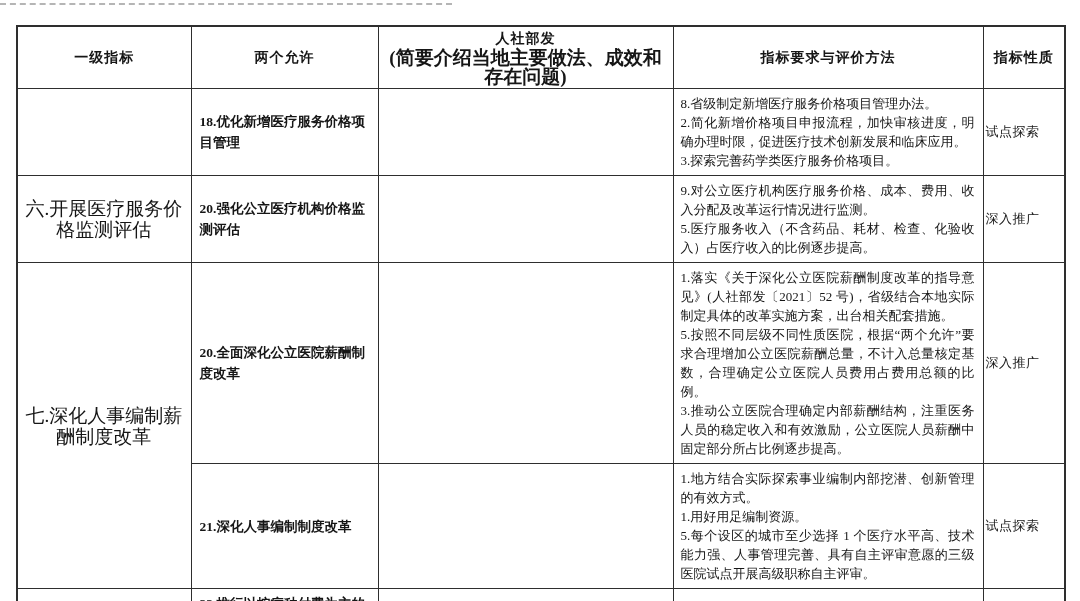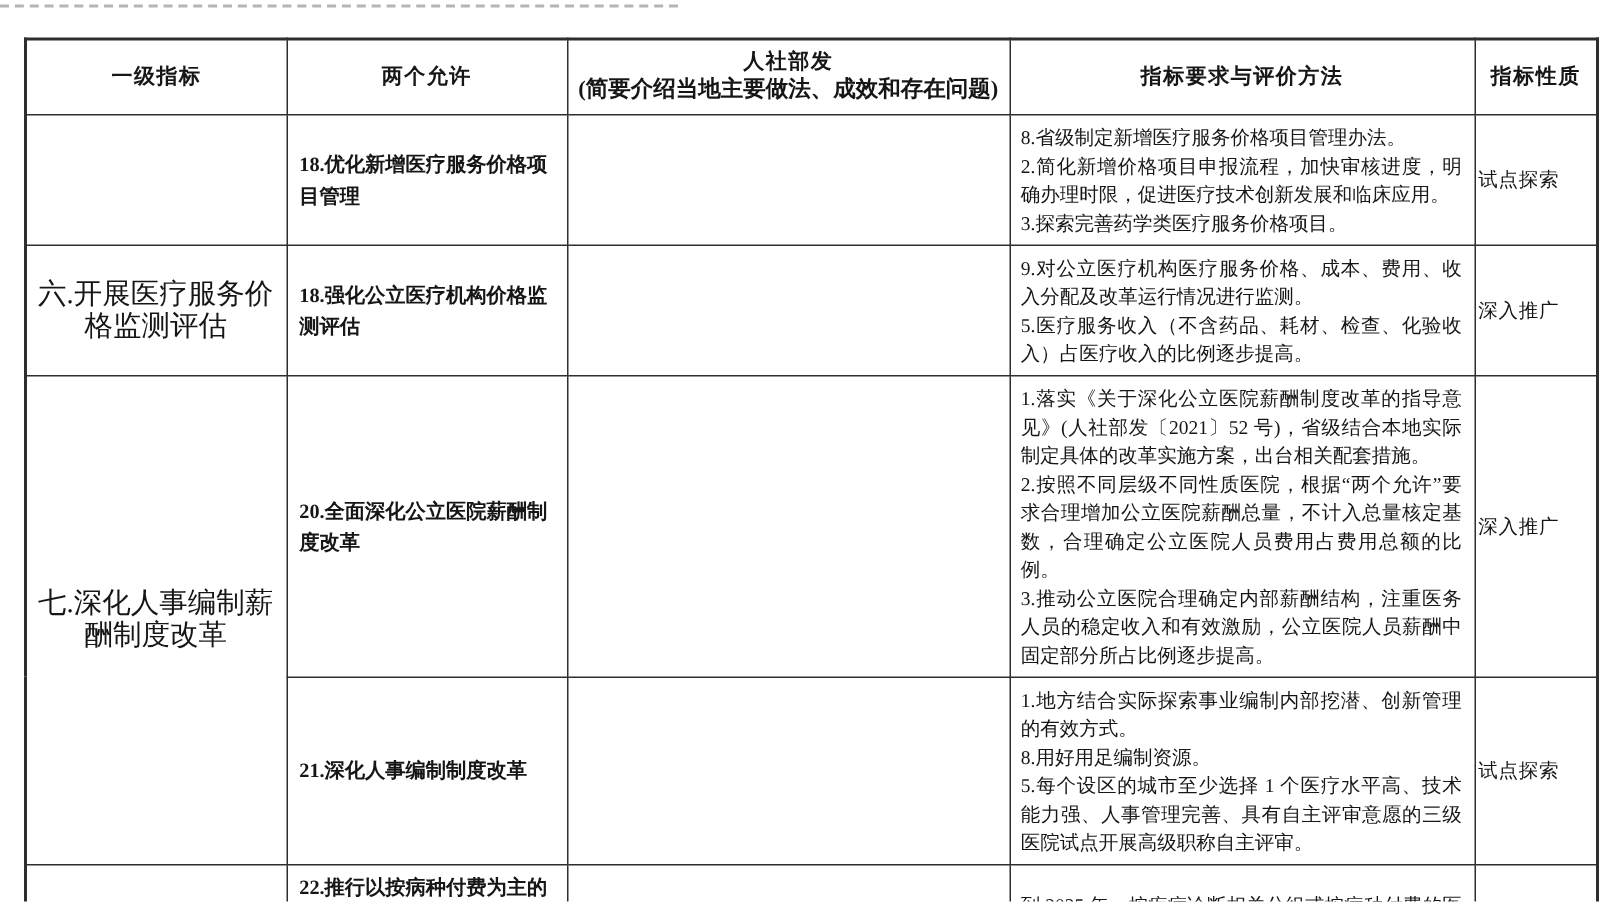--- a/index.html
+++ b/index.html
@@ -40,21 +40,21 @@
   .indicator-table thead th {
     font-weight: bold;
     font-size: 14px;
     line-height: 19px;
     text-align: center;
     height: 50px;
     padding: 2px 4px;
     letter-spacing: 1px;
   }
   .indicator-table thead .sub {
-    font-size: 15px;
+    font-size: 19px;
     letter-spacing: 0;
     font-weight: bold;
   }
   td.level1 {
     font-weight: normal;
     font-size: 19px;
     line-height: 21px;
     text-align: center;
     padding: 4px 8px 4px 7px;
   }
@@ -121,45 +121,45 @@
         <td class="impl"></td>
         <td class="req">
           <p>8.省级制定新增医疗服务价格项目管理办法。</p>
           <p>2.简化新增价格项目申报流程，加快审核进度，明确办理时限，促进医疗技术创新发展和临床应用。</p>
           <p>3.探索完善药学类医疗服务价格项目。</p>
         </td>
         <td class="nature">试点探索</td>
       </tr>
       <tr class="r19">
         <td class="level1" rowspan="1">六.开展医疗服务价格监测评估</td>
-        <td class="level2">18.强化公立医疗机构价格监测评估</td>
+        <td class="level2">20.强化公立医疗机构价格监测评估</td>
         <td class="impl"></td>
         <td class="req">
           <p>9.对公立医疗机构医疗服务价格、成本、费用、收入分配及改革运行情况进行监测。</p>
           <p>5.医疗服务收入（不含药品、耗材、检查、化验收入）占医疗收入的比例逐步提高。</p>
         </td>
         <td class="nature">深入推广</td>
       </tr>
       <tr class="r20">
         <td class="level1" rowspan="2">七.深化人事编制薪酬制度改革</td>
         <td class="level2">20.全面深化公立医院薪酬制度改革</td>
         <td class="impl"></td>
         <td class="req">
           <p>1.落实《关于深化公立医院薪酬制度改革的指导意见》(人社部发〔2021〕52 号)，省级结合本地实际制定具体的改革实施方案，出台相关配套措施。</p>
-          <p>2.按照不同层级不同性质医院，根据“两个允许”要求合理增加公立医院薪酬总量，不计入总量核定基数，合理确定公立医院人员费用占费用总额的比例。</p>
+          <p>5.按照不同层级不同性质医院，根据“两个允许”要求合理增加公立医院薪酬总量，不计入总量核定基数，合理确定公立医院人员费用占费用总额的比例。</p>
           <p>3.推动公立医院合理确定内部薪酬结构，注重医务人员的稳定收入和有效激励，公立医院人员薪酬中固定部分所占比例逐步提高。</p>
         </td>
         <td class="nature">深入推广</td>
       </tr>
       <tr class="r21">
         <td class="level2">21.深化人事编制制度改革</td>
         <td class="impl"></td>
         <td class="req">
           <p>1.地方结合实际探索事业编制内部挖潜、创新管理的有效方式。</p>
-          <p>8.用好用足编制资源。</p>
+          <p>1.用好用足编制资源。</p>
           <p>5.每个设区的城市至少选择 1 个医疗水平高、技术能力强、人事管理完善、具有自主评审意愿的三级医院试点开展高级职称自主评审。</p>
         </td>
         <td class="nature">试点探索</td>
       </tr>
       <tr class="r22">
         <td class="level1" rowspan="1">八.深化医保支付方式改革</td>
         <td class="level2">22.推行以按病种付费为主的多元复合式医保支付方式，逐步减少医保基金按项目付费的比例</td>
         <td class="impl"></td>
         <td class="req">
           <p>到 2025 年，按疾病诊断相关分组或按病种付费的医保基金占全部符合条件的住院医保基金支出的比例达到 70%。</p>

